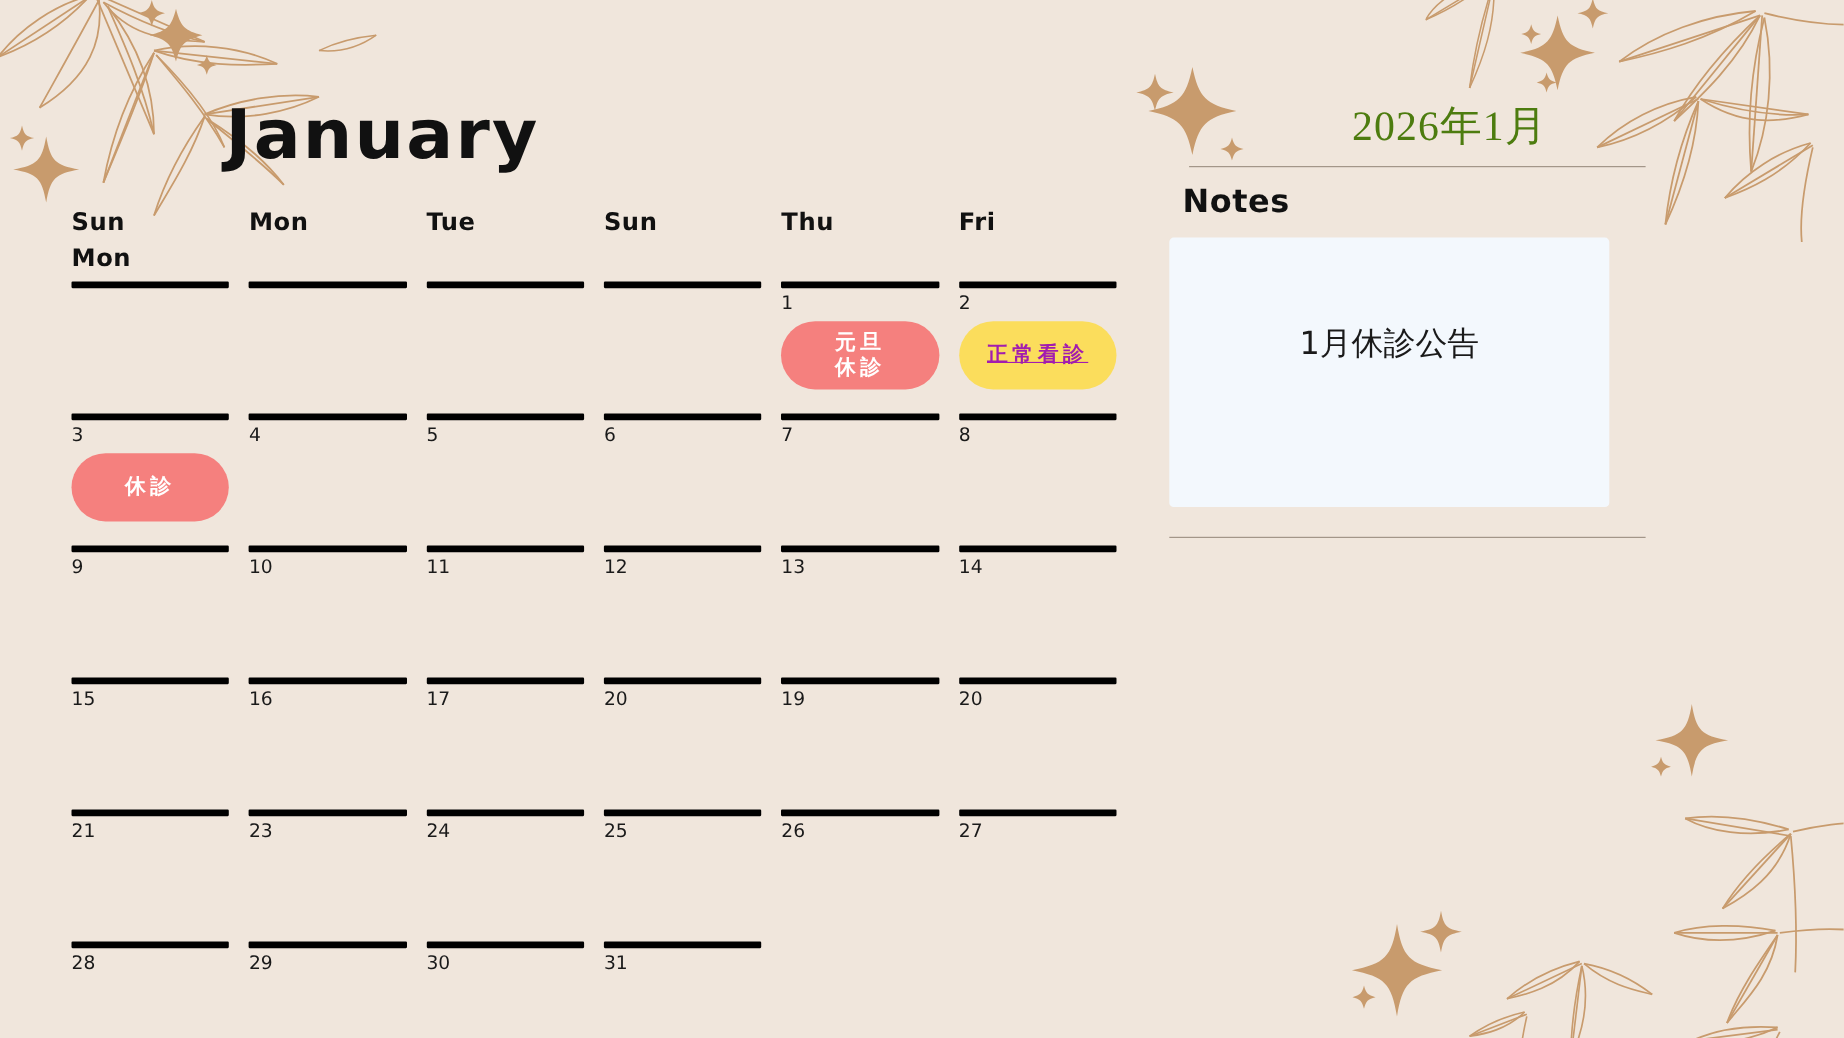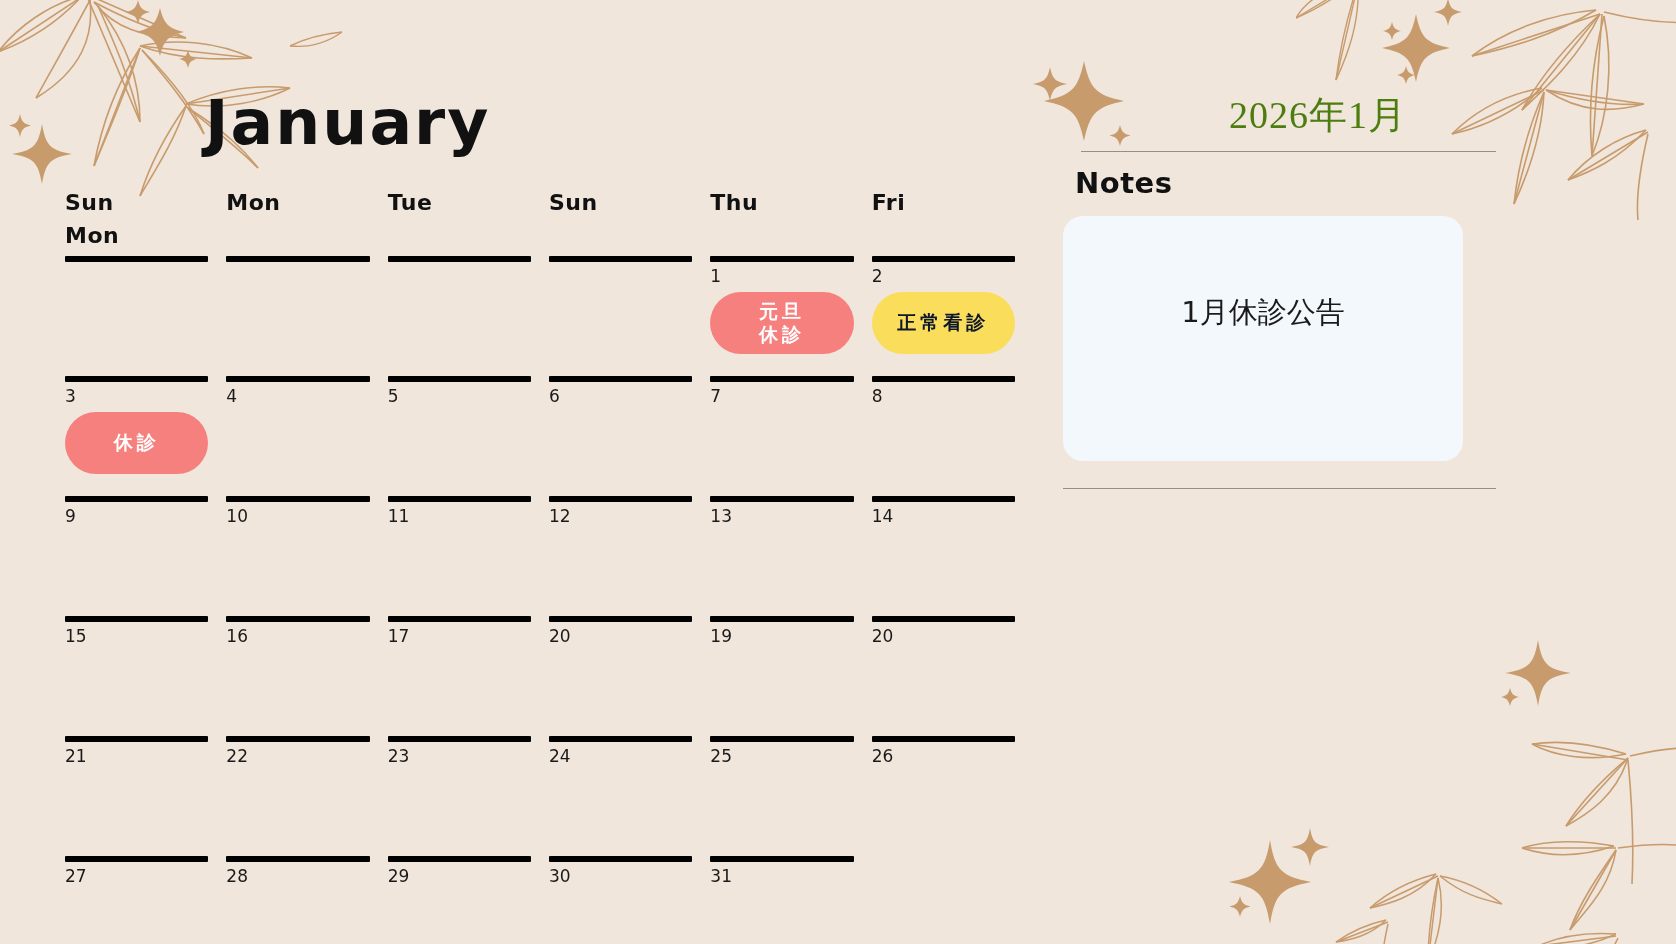--- a/index.html
+++ b/index.html
@@ -105,21 +105,21 @@
     font-weight: 700;
     font-size: 19px;
     letter-spacing: 4px;
     line-height: 1.22;
     height: 62px;
     padding: 0 6px;
     box-sizing: border-box;
     white-space: pre-line;
   }
   .badge.pink   { background: #f5807e; color: #ffffff; }
-  .badge.yellow { background: #fbdd5c; color: #0f172a; }
+  .badge.yellow { background: #fbdd5c; color: #a21caf; text-decoration: underline; }
 
   
   #panel {
     position: absolute;
     left: 1063px;
     top: 95px;
     width: 440px;
   }
   #panel-title {
     font-family: Liberation Serif, serif;
@@ -142,21 +142,21 @@
     font-size: 29px;
     font-weight: 700;
     color: #111;
     margin: 14px 0 16px 12px;
     letter-spacing: 0.5px;
   }
   #notes-card {
     width: 400px;
     height: 245px;
     background: #f3f8fd;
-    border-radius: 20px;
+    border-radius: 4px;
     display: flex;
     align-items: center;
     justify-content: center;
     box-sizing: border-box;
     padding: 16px;
   }
   #notes-text {
     font-family: "DejaVu Sans", sans-serif;
     font-size: 29px;
     color: #1a1a1a;
@@ -457,24 +457,20 @@
         <div class="cell">
           <div class="rule"></div>
           <div class="daynum">20</div>
         </div>
         <div class="cell">
           <div class="rule"></div>
           <div class="daynum">21</div>
         </div>
         <div class="cell">
           <div class="rule"></div>
-          <div class="daynum">22</div>
-        </div>
-        <div class="cell">
-          <div class="rule"></div>
           <div class="daynum">23</div>
         </div>
         <div class="cell">
           <div class="rule"></div>
           <div class="daynum">24</div>
         </div>
         <div class="cell">
           <div class="rule"></div>
           <div class="daynum">25</div>
         </div>

